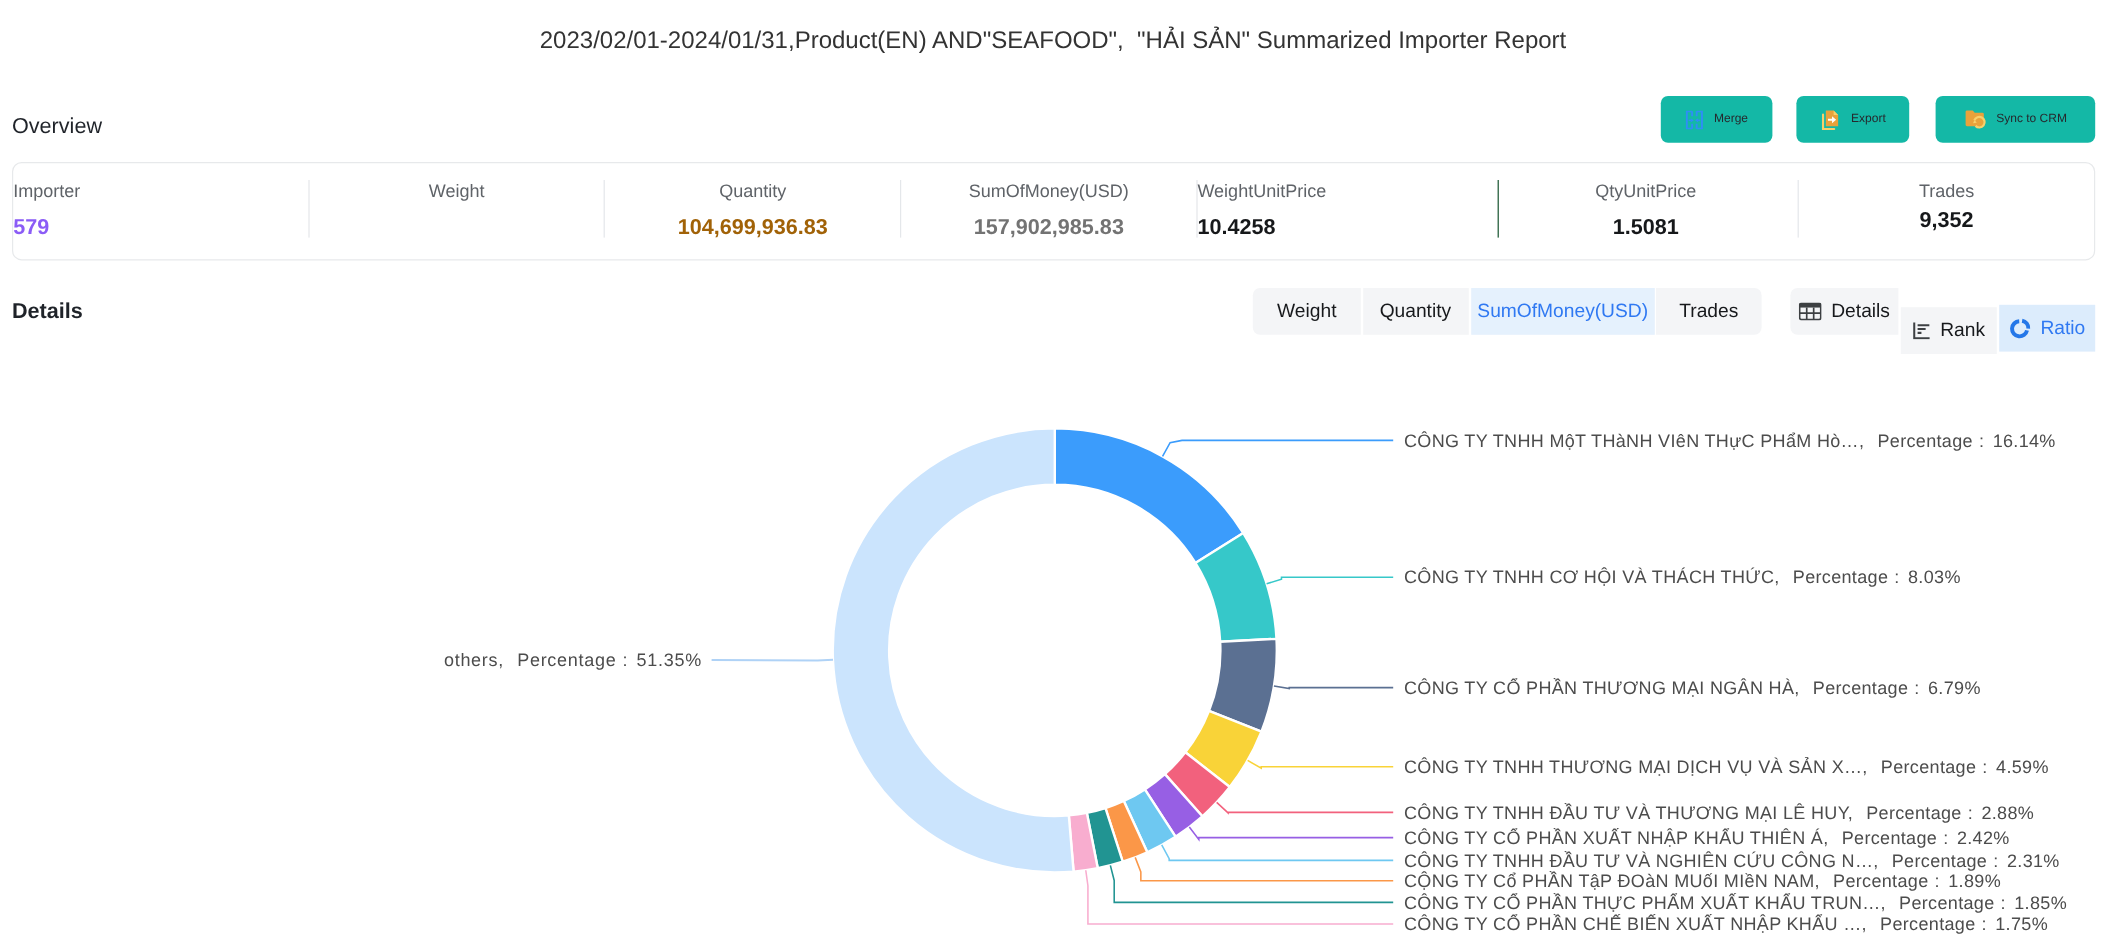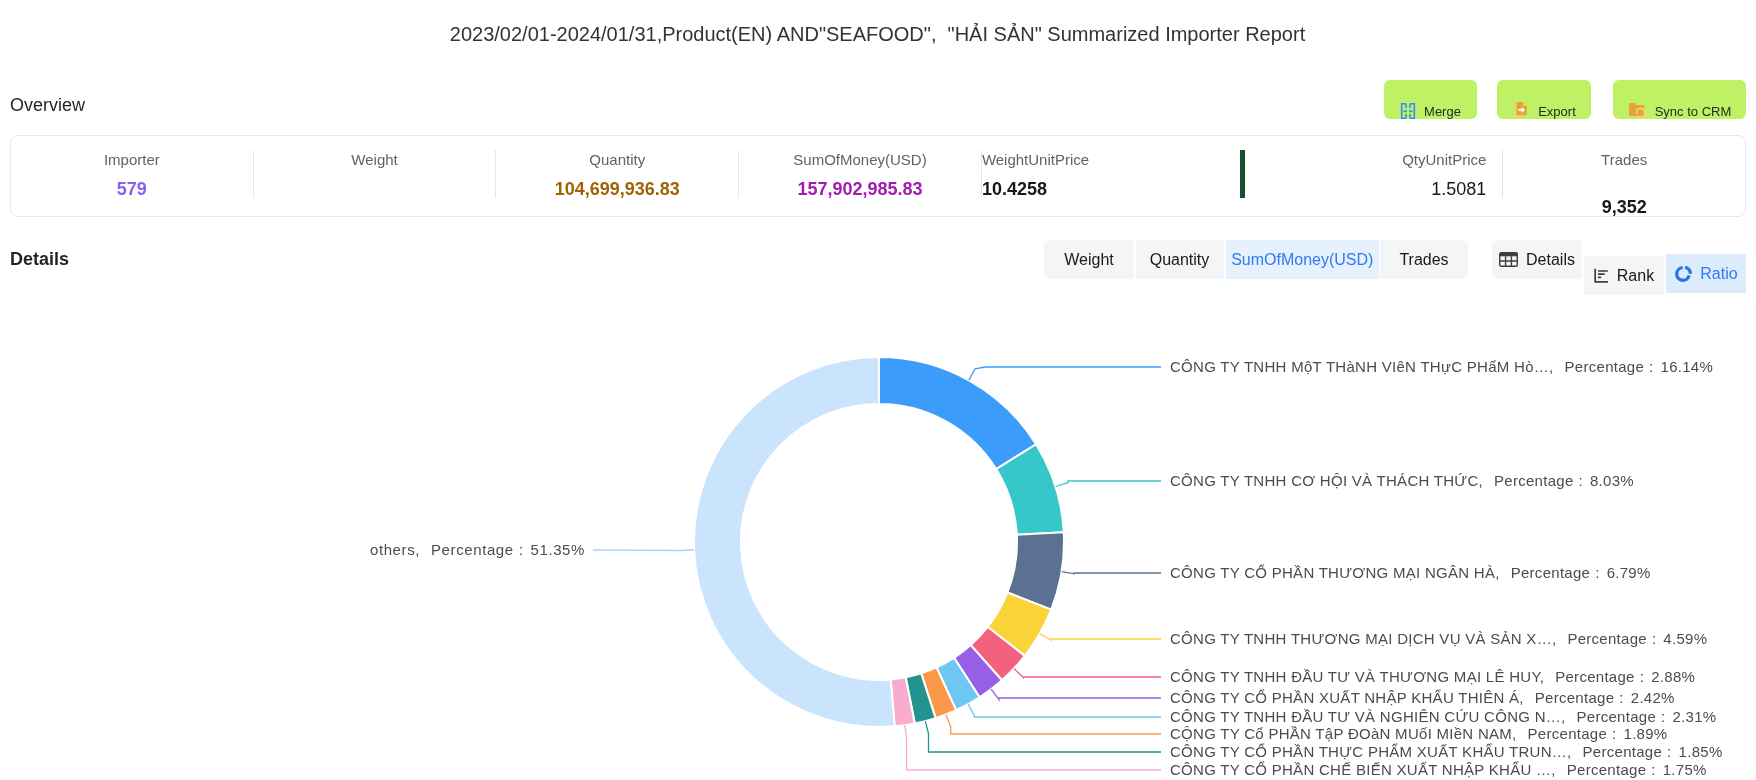--- a/index.html
+++ b/index.html
@@ -1,16 +1,16 @@
 <!DOCTYPE html>
 <html><head><meta charset="utf-8">
 <style>
 html,body{margin:0;padding:0;background:#fff}
 body{width:1756px;height:780px;position:relative;font-family:'Liberation Sans',sans-serif;overflow:hidden}
-.btn{position:absolute;top:80px;height:39px;background:#bef264;border-radius:6px;display:flex;align-items:flex-end;justify-content:center;font-size:13px;color:#26292e}
+.btn{position:absolute;top:80px;height:39px;background:#14b8a6;border-radius:6px;display:flex;align-items:center;justify-content:center;font-size:10px;color:#26292e}
 .btn svg{margin-right:8px}
 .tab{height:39px;display:flex;align-items:center;justify-content:center;box-sizing:border-box;background:#f4f5f7;font-size:16px;color:#17191c}
 .grp{height:39px;display:flex;align-items:center;background:#f4f5f7;font-size:16px;color:#17191c;justify-content:center}
 </style></head>
 <body>
 <div style="position:absolute;left:0;top:22px;width:1755px;text-align:center;font-size:20px;color:#333;line-height:24px">2023/02/01-2024/01/31,Product(EN) AND"SEAFOOD",&nbsp; "HẢI SẢN" Summarized Importer Report</div>
 
 <div style="position:absolute;left:10px;top:96px;font-size:18px;font-weight:normal;color:#1f2329;line-height:18px">Overview</div>
 
 <div class="btn" style="left:1384px;width:93px">
@@ -36,46 +36,46 @@
 </svg>Export</div>
 
 <div class="btn" style="left:1613px;width:133px">
 <svg width="19" height="17" viewBox="0 0 19 17">
 <path d="M1,2.2 a1.2,1.2 0 0 1 1.2,-1.2 H7 l1.6,2 H15 a1.2,1.2 0 0 1 1.2,1.2 V13 a1.2,1.2 0 0 1 -1.2,1.2 H2.2 A1.2,1.2 0 0 1 1,13 Z" fill="#E9A23B"></path>
 <path d="M8.3,9.3 a4.4,4.4 0 1 1 1,4.6" fill="none" stroke="#F8D06B" stroke-width="1.9"></path>
 <path d="M7.2,11.8 l1.2,-2.8 1.9,2.3 z" fill="#F8D06B"></path>
 </svg>Sync to CRM</div>
 
 <div style="position:absolute;left:10px;top:135px;width:1734px;height:80px;border:1px solid #e7e9eb;border-radius:8px;display:flex">
-    <div style="flex:1;margin:14px 0 18px;text-align:center">
+    <div style="flex:1;margin:14px 0 18px;">
       <div style="font-size:15px;color:#5f6368;line-height:20px">Importer</div>
       <div style="font-size:18px;color:#8b5cf6;font-weight:bold;line-height:26px;margin-top:6px">579</div>
     </div>
     <div style="flex:1;border-left:1px solid #e4e7ea;margin:14px 0 18px;text-align:center">
       <div style="font-size:15px;color:#5f6368;line-height:20px">Weight</div>
     </div>
     <div style="flex:1;border-left:1px solid #e4e7ea;margin:14px 0 18px;text-align:center">
       <div style="font-size:15px;color:#5f6368;line-height:20px">Quantity</div>
       <div style="font-size:18px;color:#a16207;font-weight:bold;line-height:26px;margin-top:6px">104,699,936.83</div>
     </div>
     <div style="flex:1;border-left:1px solid #e4e7ea;margin:14px 0 18px;text-align:center">
       <div style="font-size:15px;color:#5f6368;line-height:20px">SumOfMoney(USD)</div>
-      <div style="font-size:18px;color:#a21caf;font-weight:bold;line-height:26px;margin-top:6px">157,902,985.83</div>
+      <div style="font-size:18px;color:#737373;font-weight:bold;line-height:26px;margin-top:6px">157,902,985.83</div>
     </div>
     <div style="flex:1;border-left:1px solid #e4e7ea;margin:14px 0 18px;text-align:left">
       <div style="font-size:15px;color:#5f6368;line-height:20px">WeightUnitPrice</div>
       <div style="font-size:18px;color:#16181a;font-weight:bold;line-height:26px;margin-top:6px">10.4258</div>
     </div>
-    <div style="flex:1;border-left:5px solid #14532d;margin:14px 16px 18px;text-align:right">
+    <div style="flex:1;border-left:1px solid #14532d;margin:14px 4px 18px;text-align:center">
       <div style="font-size:15px;color:#5f6368;line-height:20px">QtyUnitPrice</div>
-      <div style="font-size:18px;color:#16181a;font-weight:normal;line-height:26px;margin-top:6px">1.5081</div>
+      <div style="font-size:18px;color:#16181a;font-weight:bold;line-height:26px;margin-top:6px">1.5081</div>
     </div>
     <div style="flex:1;border-left:1px solid #e4e7ea;margin:14px 0 18px;text-align:center">
       <div style="font-size:15px;color:#5f6368;line-height:20px">Trades</div>
-      <div style="font-size:18px;color:#16181a;font-weight:bold;line-height:26px;margin-top:24px">9,352</div>
+      <div style="font-size:18px;color:#16181a;font-weight:bold;line-height:26px;margin-top:0">9,352</div>
     </div>
   </div>
 
 <div style="position:absolute;left:10px;top:250px;font-size:18px;font-weight:bold;color:#1f2329;line-height:18px">Details</div>
 
 <div style="position:absolute;left:1044px;top:240px;display:flex">
 <div class="tab" style="width:90px;border-radius:6px 0 0 6px;margin-right:1.5px">Weight</div>
 <div class="tab" style="width:88px;margin-right:2.5px">Quantity</div>
 <div class="tab" style="width:152.5px;background:#e5f1fd;color:#3079f2;margin-right:1.5px">SumOfMoney(USD)</div>
 <div class="tab" style="width:88px;border-radius:0 6px 6px 0">Trades</div>

